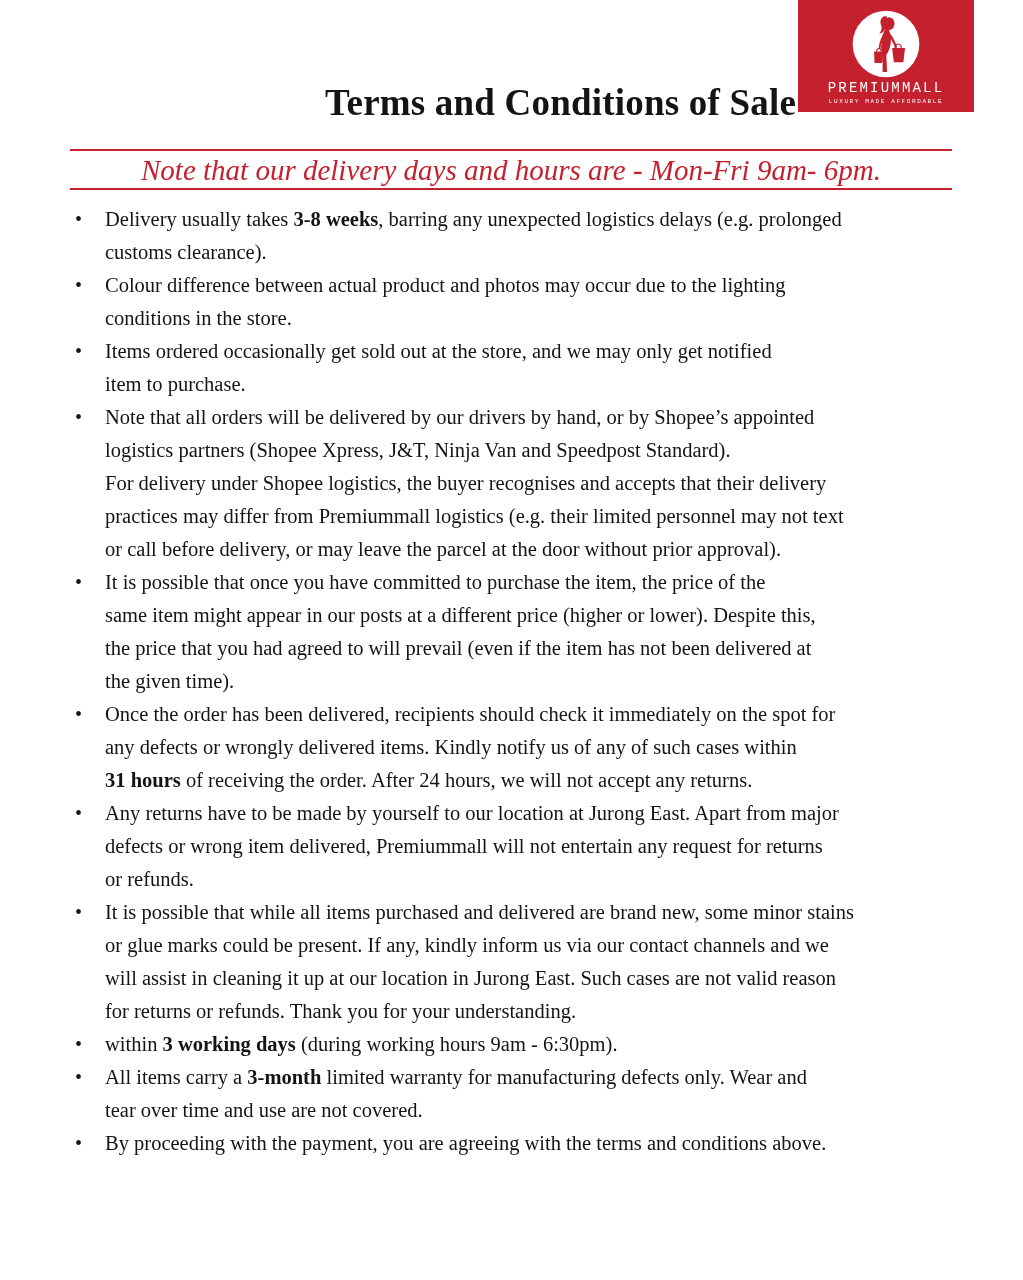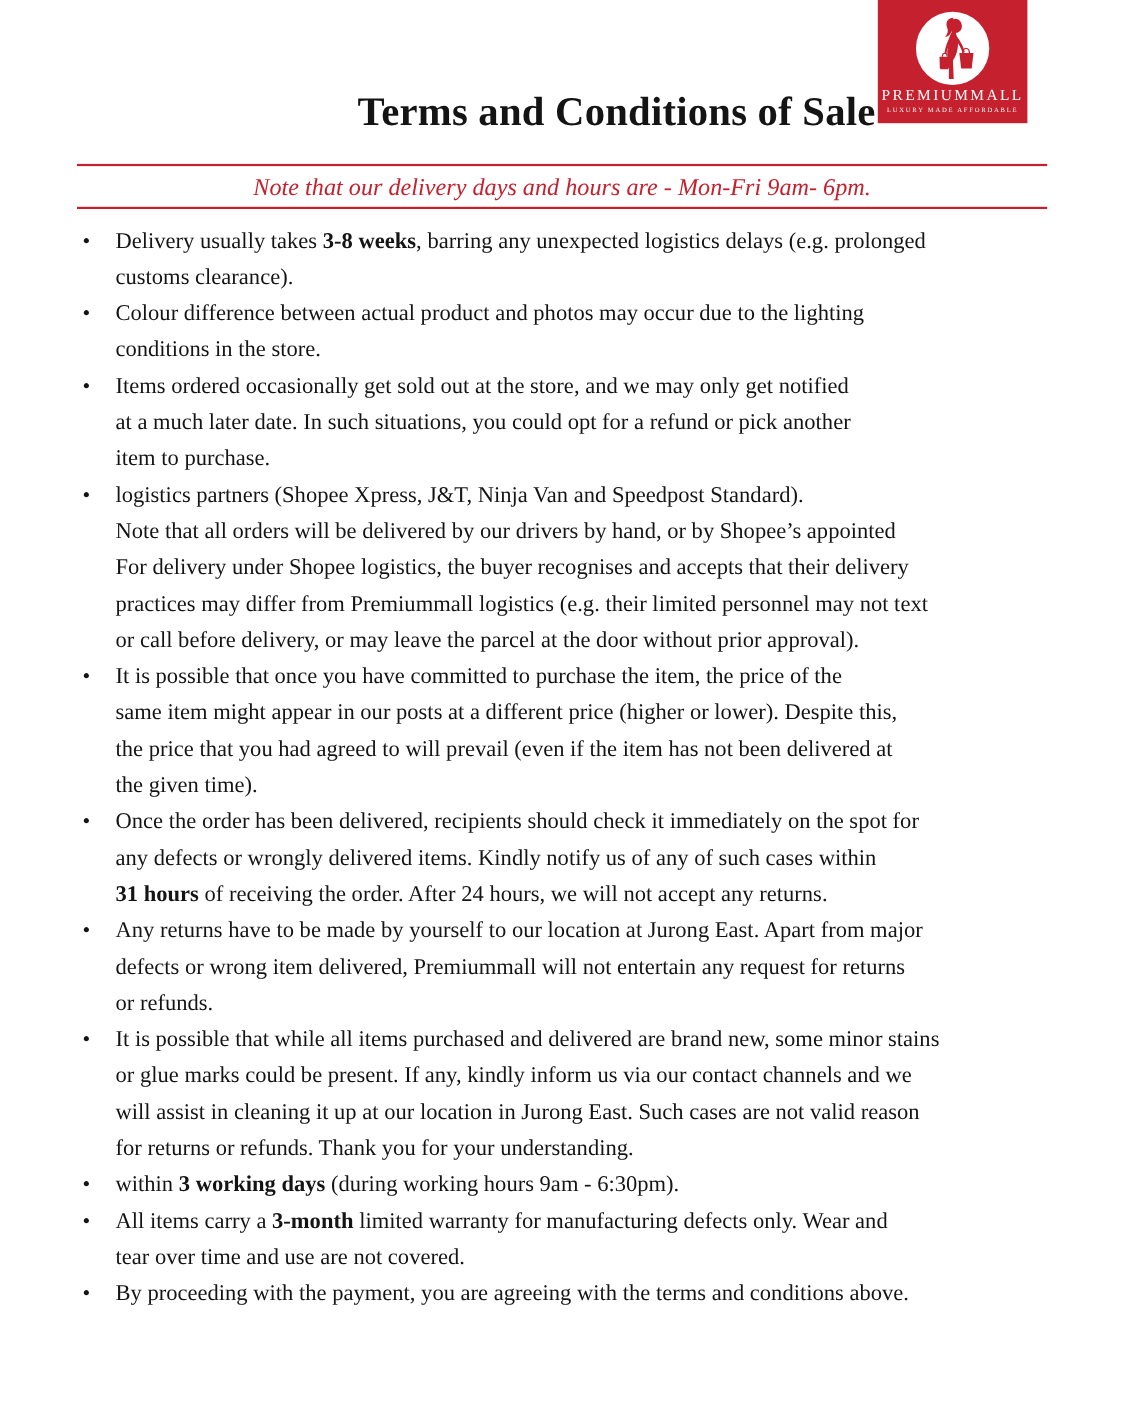--- a/index.html
+++ b/index.html
@@ -11,23 +11,24 @@
     font-family: "Liberation Serif", serif;
     color: #141414;
     overflow: hidden;
   }
 
   
   .logo {
     position: absolute;
     left: 798px;
     top: 0;
-    width: 136px;
+    width: 176px;
     height: 112px;
     text-align: center;
+    font-family: Liberation Mono, monospace;
   }
   .logo-icon-wrap { display: block; margin: 10px auto 0; width: 68px; height: 68px; }
   .logo-name {
     color: #ffffff;
     font-size: 14px;
     letter-spacing: 2.2px;
     margin-top: 2px;
     white-space: nowrap;
   }
   .logo-tagline {
@@ -61,21 +62,21 @@
   }
   .rule-top { top: 149px; }
   .rule-bottom { top: 188px; }
   .note {
     position: absolute;
     top: 156px;
     left: 70px;
     width: 882px;
     text-align: center;
     font-style: italic;
-    font-size: 22px;
+    font-size: 29px;
     line-height: 28px;
   }
 
   
   .terms {
     position: absolute;
     top: 203px;
     left: 0;
     width: 1023px;
     margin: 0;
@@ -143,29 +144,28 @@
         <span class="bullet">•</span>
         <div class="content">
           <div class="tline"><span>Colour difference between actual product and photos may occur due to the lighting</span></div>
           <div class="tline"><span>conditions in the store.</span></div>
         </div>
       </li>
       <li class="term">
         <span class="bullet">•</span>
         <div class="content">
           <div class="tline"><span>Items ordered occasionally get sold out at the store, and we may only get notified</span></div>
-          <div class="tline"><span>at a much later date. In such situations, you could opt for a refund or pick another</span></div>
           <div class="tline"><span>item to purchase.</span></div>
         </div>
       </li>
       <li class="term">
         <span class="bullet">•</span>
         <div class="content">
+          <div class="tline"><span>Note that all orders will be delivered by our drivers by hand, or by Shopee’s appointed</span></div>
           <div class="tline"><span>logistics partners (Shopee Xpress, J&amp;T, Ninja Van and Speedpost Standard).</span></div>
-          <div class="tline"><span>Note that all orders will be delivered by our drivers by hand, or by Shopee’s appointed</span></div>
           <div class="tline"><span>For delivery under Shopee logistics, the buyer recognises and accepts that their delivery</span></div>
           <div class="tline"><span>practices may differ from Premiummall logistics (e.g. their limited personnel may not text</span></div>
           <div class="tline"><span>or call before delivery, or may leave the parcel at the door without prior approval).</span></div>
         </div>
       </li>
       <li class="term">
         <span class="bullet">•</span>
         <div class="content">
           <div class="tline"><span>It is possible that once you have committed to purchase the item, the price of the</span></div>
           <div class="tline"><span>same item might appear in our posts at a different price (higher or lower). Despite this,</span></div>

